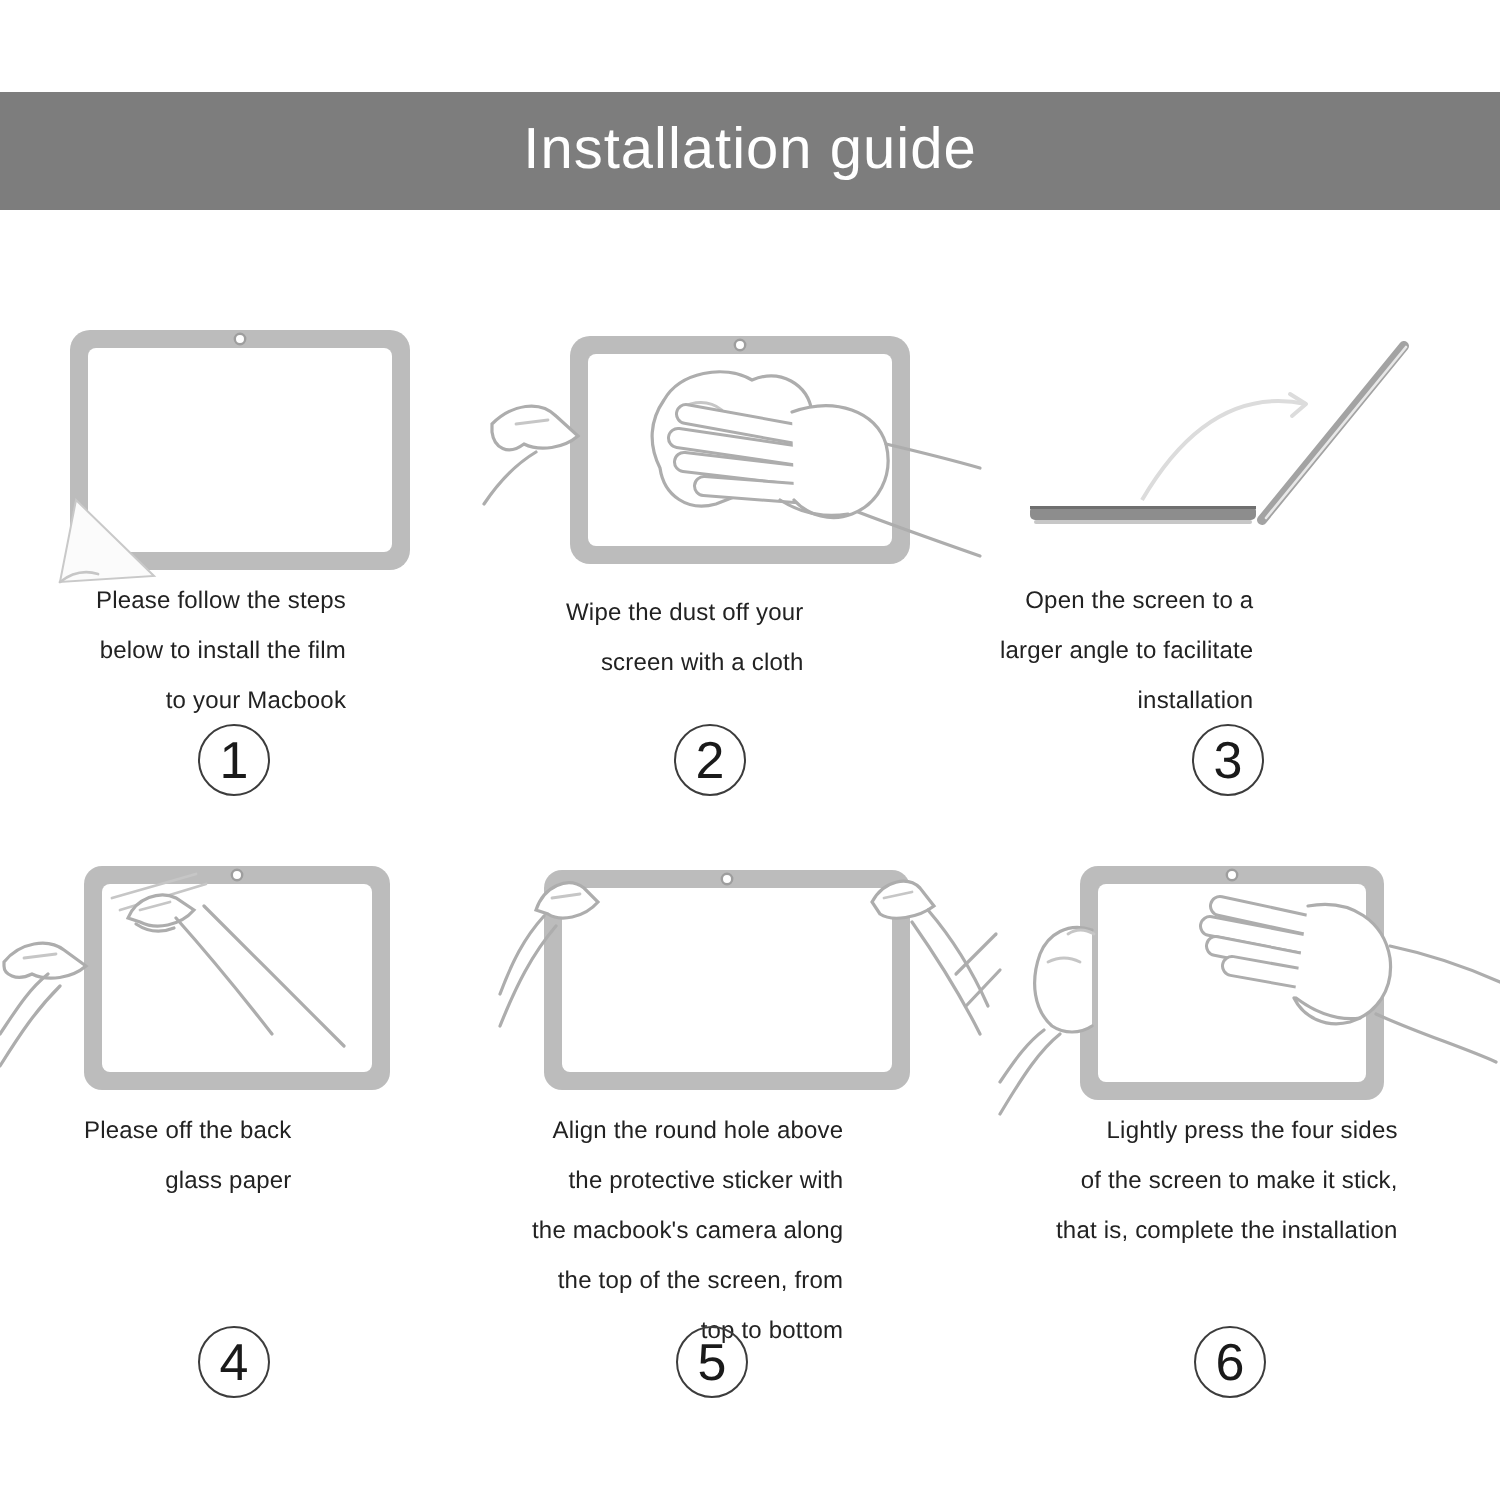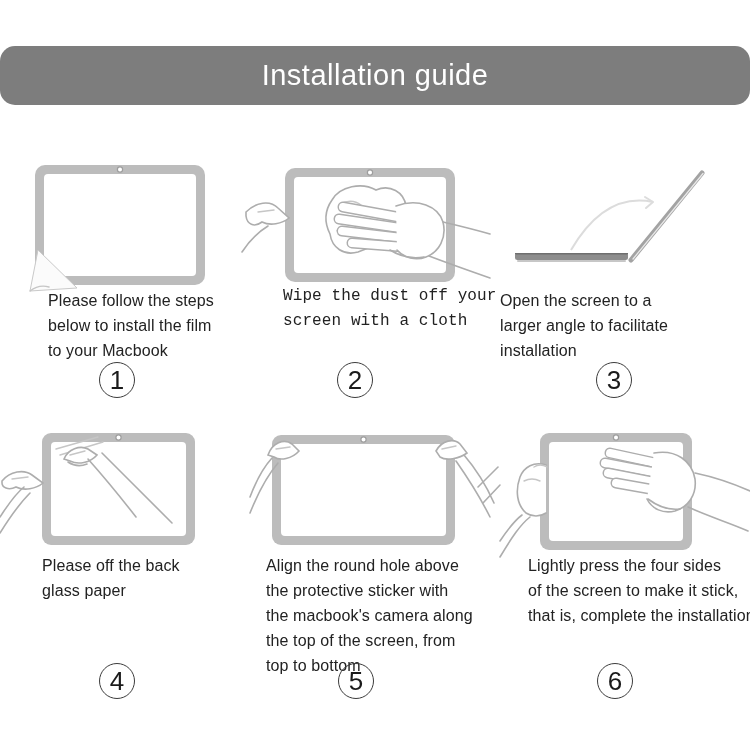--- a/index.html
+++ b/index.html
@@ -2,37 +2,37 @@
 <html><head>
 <meta charset="utf-8">
 <style>
   html,body{margin:0;padding:0;}
   body{
     width:750px;height:750px;background:#ffffff;position:relative;overflow:hidden;
     font-family:"Liberation Sans", sans-serif;
   }
   .header{
     position:absolute;left:0;top:46px;width:750px;height:59px;
-    background:#7d7d7d;display:flex;align-items:center;justify-content:center;border-radius:15px;
+    background:#7d7d7d;display:flex;align-items:center;justify-content:center;
   }
   .header-title{
     color:#ffffff;font-size:29px;font-weight:400;letter-spacing:0.5px;
   }
   .illu{position:absolute;}
   .caption{
-    position:absolute;margin:0;color:#222222;font-size:16px;line-height:25px;
-    white-space:pre;letter-spacing:0.1px;
+    position:absolute;margin:0;color:#222222;font-size:12px;line-height:25px;
+    white-space:pre;letter-spacing:0.1px;text-align:right;
   }
   .badge{
     position:absolute;width:36px;height:36px;border:1.6px solid #3c3c3c;border-radius:50%;
     display:flex;align-items:center;justify-content:center;
     font-size:26px;color:#1a1a1a;box-sizing:border-box;font-weight:400;
   }
   
-  .cap1{left:48px;top:288px;}  .cap2{left:283px;top:284px;font-family:Liberation Mono, monospace;} .cap3{left:500px;top:288px;}
+  .cap1{left:48px;top:288px;}  .cap2{left:283px;top:294px;} .cap3{left:500px;top:288px;}
   .cap4{left:42px;top:553px;}  .cap5{left:266px;top:553px;} .cap6{left:528px;top:553px;}
   
   .b1{left:99px;top:362px;}  .b2{left:337px;top:362px;} .b3{left:596px;top:362px;}
   .b4{left:99px;top:663px;}  .b5{left:338px;top:663px;} .b6{left:597px;top:663px;}
   
   .il1{left:25px;top:160px;}  .il2{left:240px;top:160px;} .il3{left:505px;top:160px;}
   .il4{left:0px;top:425px;}   .il5{left:250px;top:425px;} .il6{left:500px;top:425px;}
   svg{display:block;overflow:visible;}
   .ln{stroke:#adadad;stroke-width:1.6;fill:none;stroke-linecap:round;}
   .lnw{stroke:#adadad;stroke-width:1.6;fill:#ffffff;stroke-linecap:round;}

